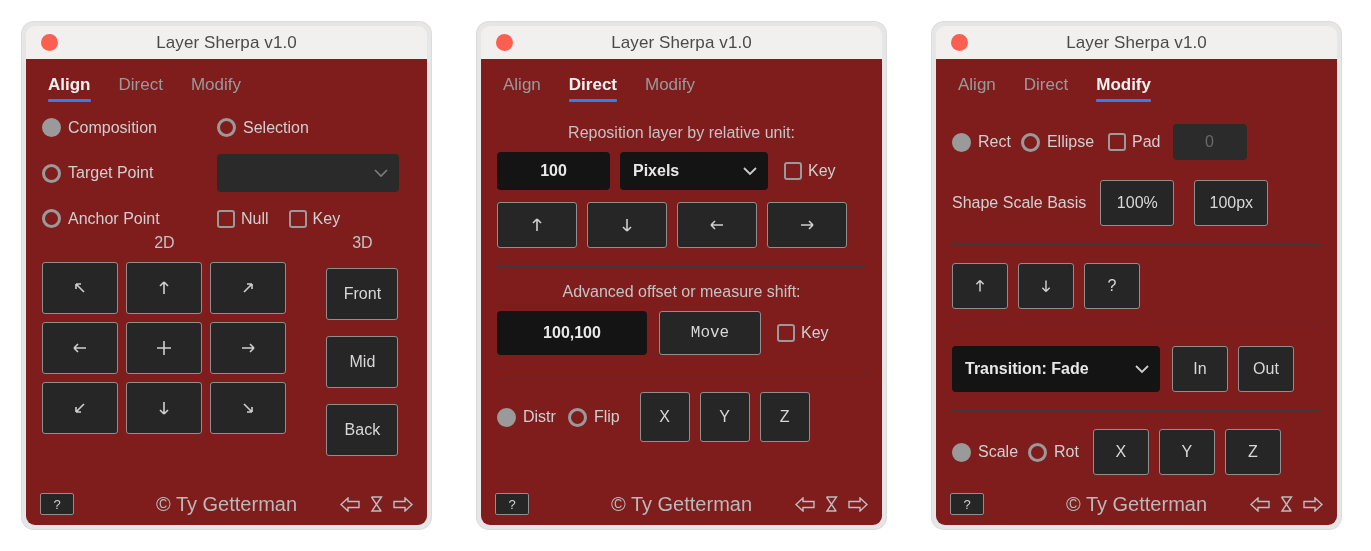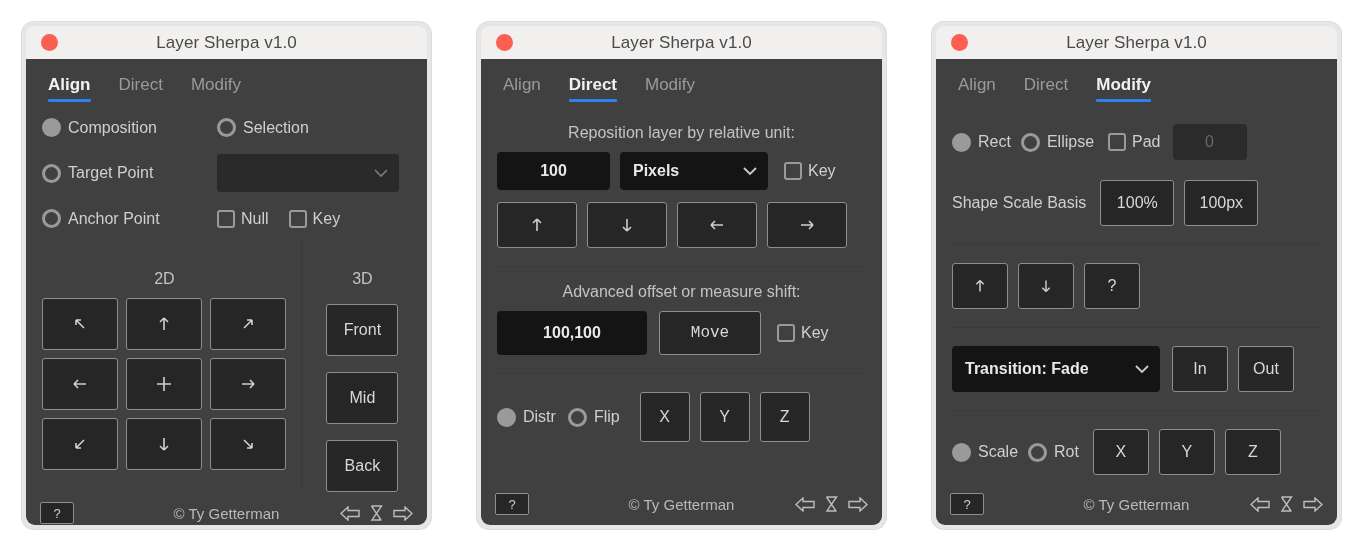--- a/index.html
+++ b/index.html
@@ -48,21 +48,21 @@
     position: absolute;
     left: 0; right: 0;
     text-align: center;
     font-size: 17px;
     color: #4a4a4a;
     letter-spacing: .1px;
   }
 
   .body {
     flex: 1 1 auto;
-    background: #404040;
+    background: #7f1d1d;
     border-radius: 0 0 9px 9px;
     display: flex;
     flex-direction: column;
     overflow: hidden;
   }
 
   
   .tabs {
     display: flex;
     gap: 0;
@@ -156,21 +156,20 @@
   }
   .btn svg { display: block; }
 
   .hr { height: 1px; background: #3a3a3a; }
   .vr { width: 1px; background: #3a3a3a; }
 
   .section-caption {
     font-size: 16px;
     color: #c3c3c3;
     text-align: center;
-    margin-top: 36px;
   }
 
   
   .footer {
     height: 42px;
     flex: 0 0 auto;
     display: flex;
     align-items: center;
     padding: 0 14px 0 14px;
     position: relative;
@@ -182,21 +181,21 @@
     background: #262626;
     color: #d0d0d0;
     font-size: 13px;
     display: flex; align-items: center; justify-content: center;
     cursor: pointer;
   }
   .copyright {
     position: absolute;
     left: 0; right: 0;
     text-align: center;
-    font-size: 15px;
+    font-size: 20px;
     color: #b9b9b9;
     pointer-events: none;
   }
   .foot-icons {
     margin-left: auto;
     display: flex;
     align-items: center;
     gap: 10px;
     z-index: 2;
   }
@@ -517,21 +516,21 @@
           </div>
           <div class="checkbox" style="margin-right:12px;">
             <span class="check-mark"></span>
             <span class="ctl-label">Pad</span>
           </div>
           <div class="field disabled" style="width:74px;height:36px;">0</div>
         </div>
 
         <div class="p3-row" style="margin-top:20px;">
           <span class="ctl-label" style="margin-right:14px;">Shape Scale Basis</span>
-          <div class="btn" style="width:74px;height:46px;margin-right:10px;">100%</div>
+          <div class="btn" style="width:74px;height:46px;margin-right:20px;">100%</div>
           <div class="btn" style="width:74px;height:46px;">100px</div>
         </div>
 
         <div class="hr" style="margin:18px 0 0 0;"></div>
 
         <div class="p3-row" style="margin-top:18px;">
           <div class="p3-btns">
             <div class="btn">
               <svg width="20" height="20" viewBox="0 0 22 22">
                   <path d="M11 17 L11 5 M11 5 L7 9 M11 5 L15 9" fill="none" stroke="#d0d0d0" stroke-width="1.6"></path>

